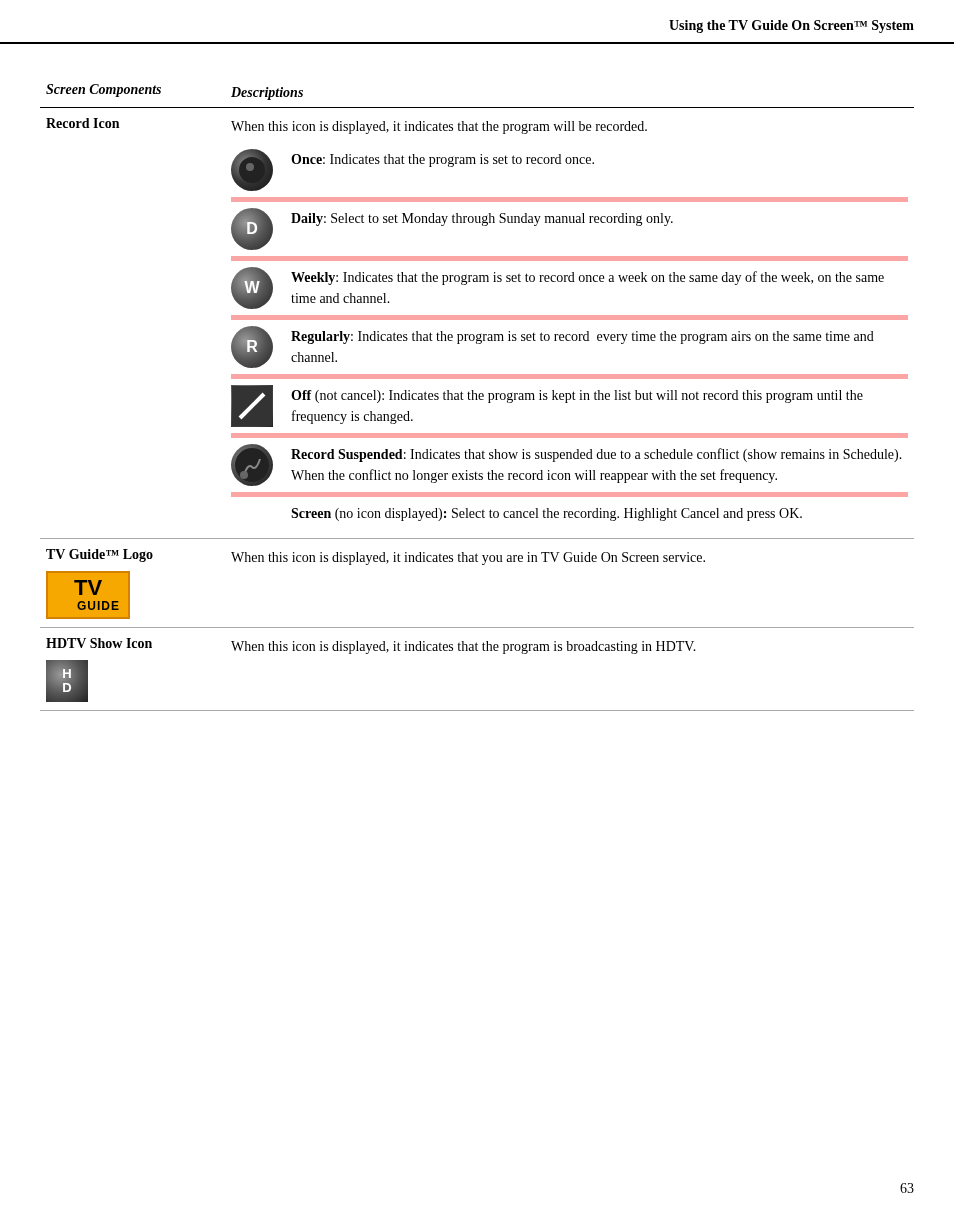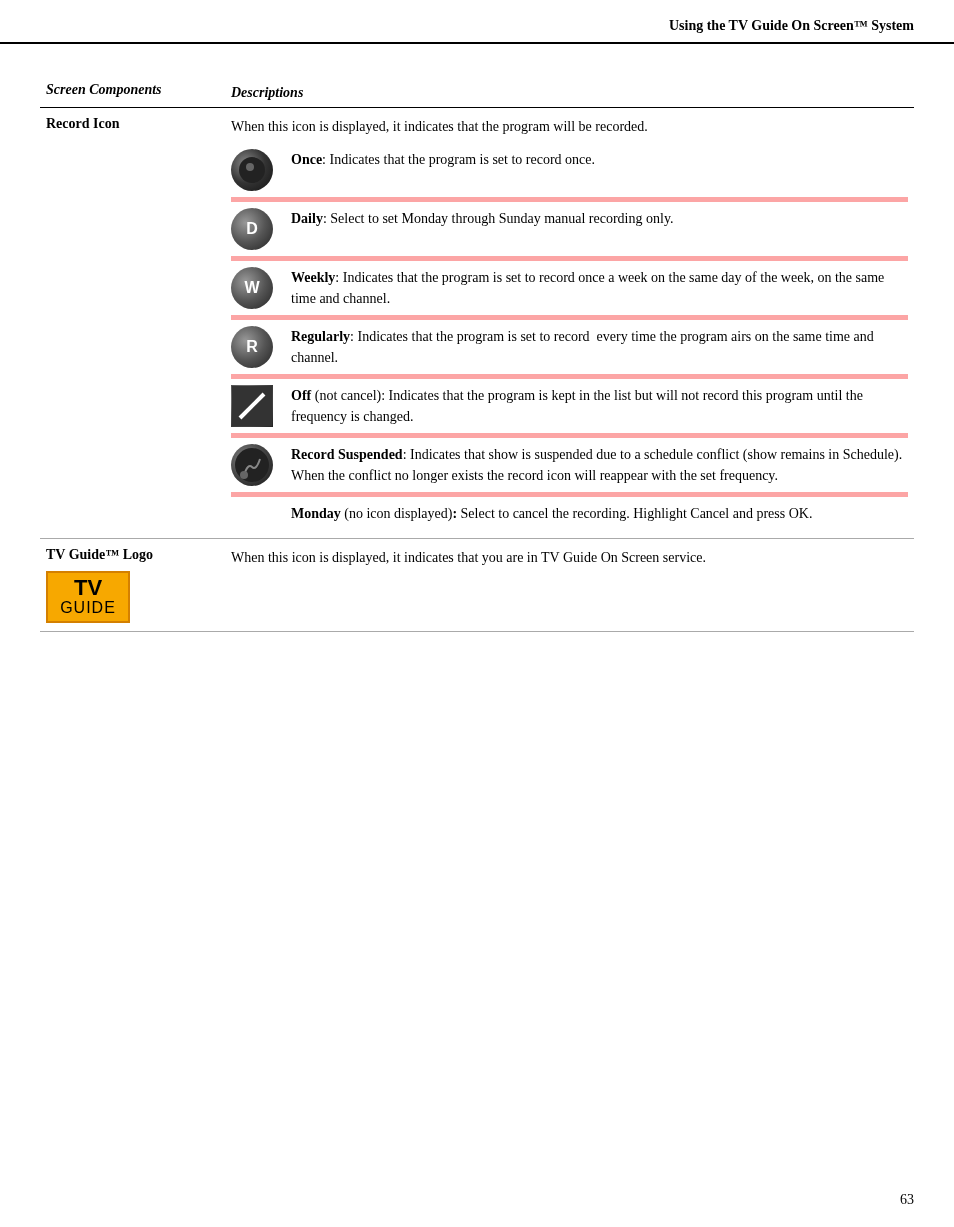--- a/index.html
+++ b/index.html
@@ -155,26 +155,27 @@
     .tv-guide-logo .tv-text {
       font-size: 22px;
       font-weight: 900;
       color: #000;
       font-family: Arial Black, sans-serif;
       line-height: 1;
       display: block;
     }
 
     .tv-guide-logo .guide-text {
-      font-size: 16px;
-      font-weight: normal;
+      font-size: 12px;
+      font-weight: bold;
       color: #000;
       font-family: Arial, sans-serif;
       letter-spacing: 1px;
       display: block;
+      text-align: right;
     }
 
     .hdtv-icon {
       width: 42px;
       height: 42px;
       background: radial-gradient(circle at 35% 35%, #999, #555, #222);
       display: flex;
       flex-direction: column;
       align-items: center;
       justify-content: center;
@@ -203,21 +204,21 @@
       flex-shrink: 0;
     }
 
     .sub-desc {
       flex: 1;
       line-height: 1.5;
     }
 
     .page-footer {
       position: absolute;
-      bottom: 19px;
+      bottom: 30px;
       right: 40px;
       font-size: 14px;
     }
   </style>
 </head>
 <body>
 
 <div class="page-header">
   <span>Using the TV Guide On Screen™ System</span>
 </div>
@@ -304,38 +305,48 @@
               </div>
             </div>
             <div class="sub-desc">
               <b>Record Suspended</b>: Indicates that show is suspended due to a schedule conflict (show remains in Schedule). When the conflict no longer exists the record icon will reappear with the set frequency.
             </div>
           </div>
 
           <div class="sub-row" style="border-bottom:none;">
             <div class="sub-icon"></div>
             <div class="sub-desc">
-              <b>Monday</b> (no icon displayed)<b>:</b> Select to cancel the recording. Highlight Cancel and press OK.
+              <b>Screen</b> (no icon displayed)<b>:</b> Select to cancel the recording. Highlight Cancel and press OK.
             </div>
           </div>
         </td>
       </tr>
 
       <tr>
         <td class="col-component" style="vertical-align:top; padding-top:8px;">
           <div style="margin-bottom:8px;">TV Guide™ Logo</div>
           <div class="tv-guide-logo">
             <span class="tv-text">TV</span>
             <span class="guide-text">GUIDE</span>
           </div>
         </td>
         <td class="col-desc">When this icon is displayed, it indicates that you are in TV Guide On Screen service.</td>
       </tr>
 
 
+      <tr>
+        <td class="col-component" style="vertical-align:top; padding-top:8px;">
+          <div style="margin-bottom:8px;">HDTV Show Icon</div>
+          <div class="hdtv-icon">
+            <span>H</span>
+            <span>D</span>
+          </div>
+        </td>
+        <td class="col-desc">When this icon is displayed, it indicates that the program is broadcasting in HDTV.</td>
+      </tr>
 
     </tbody>
   </table>
 </div>
 
 <div class="page-footer">
   <span>63</span>
 </div>
 
 </body></html>

